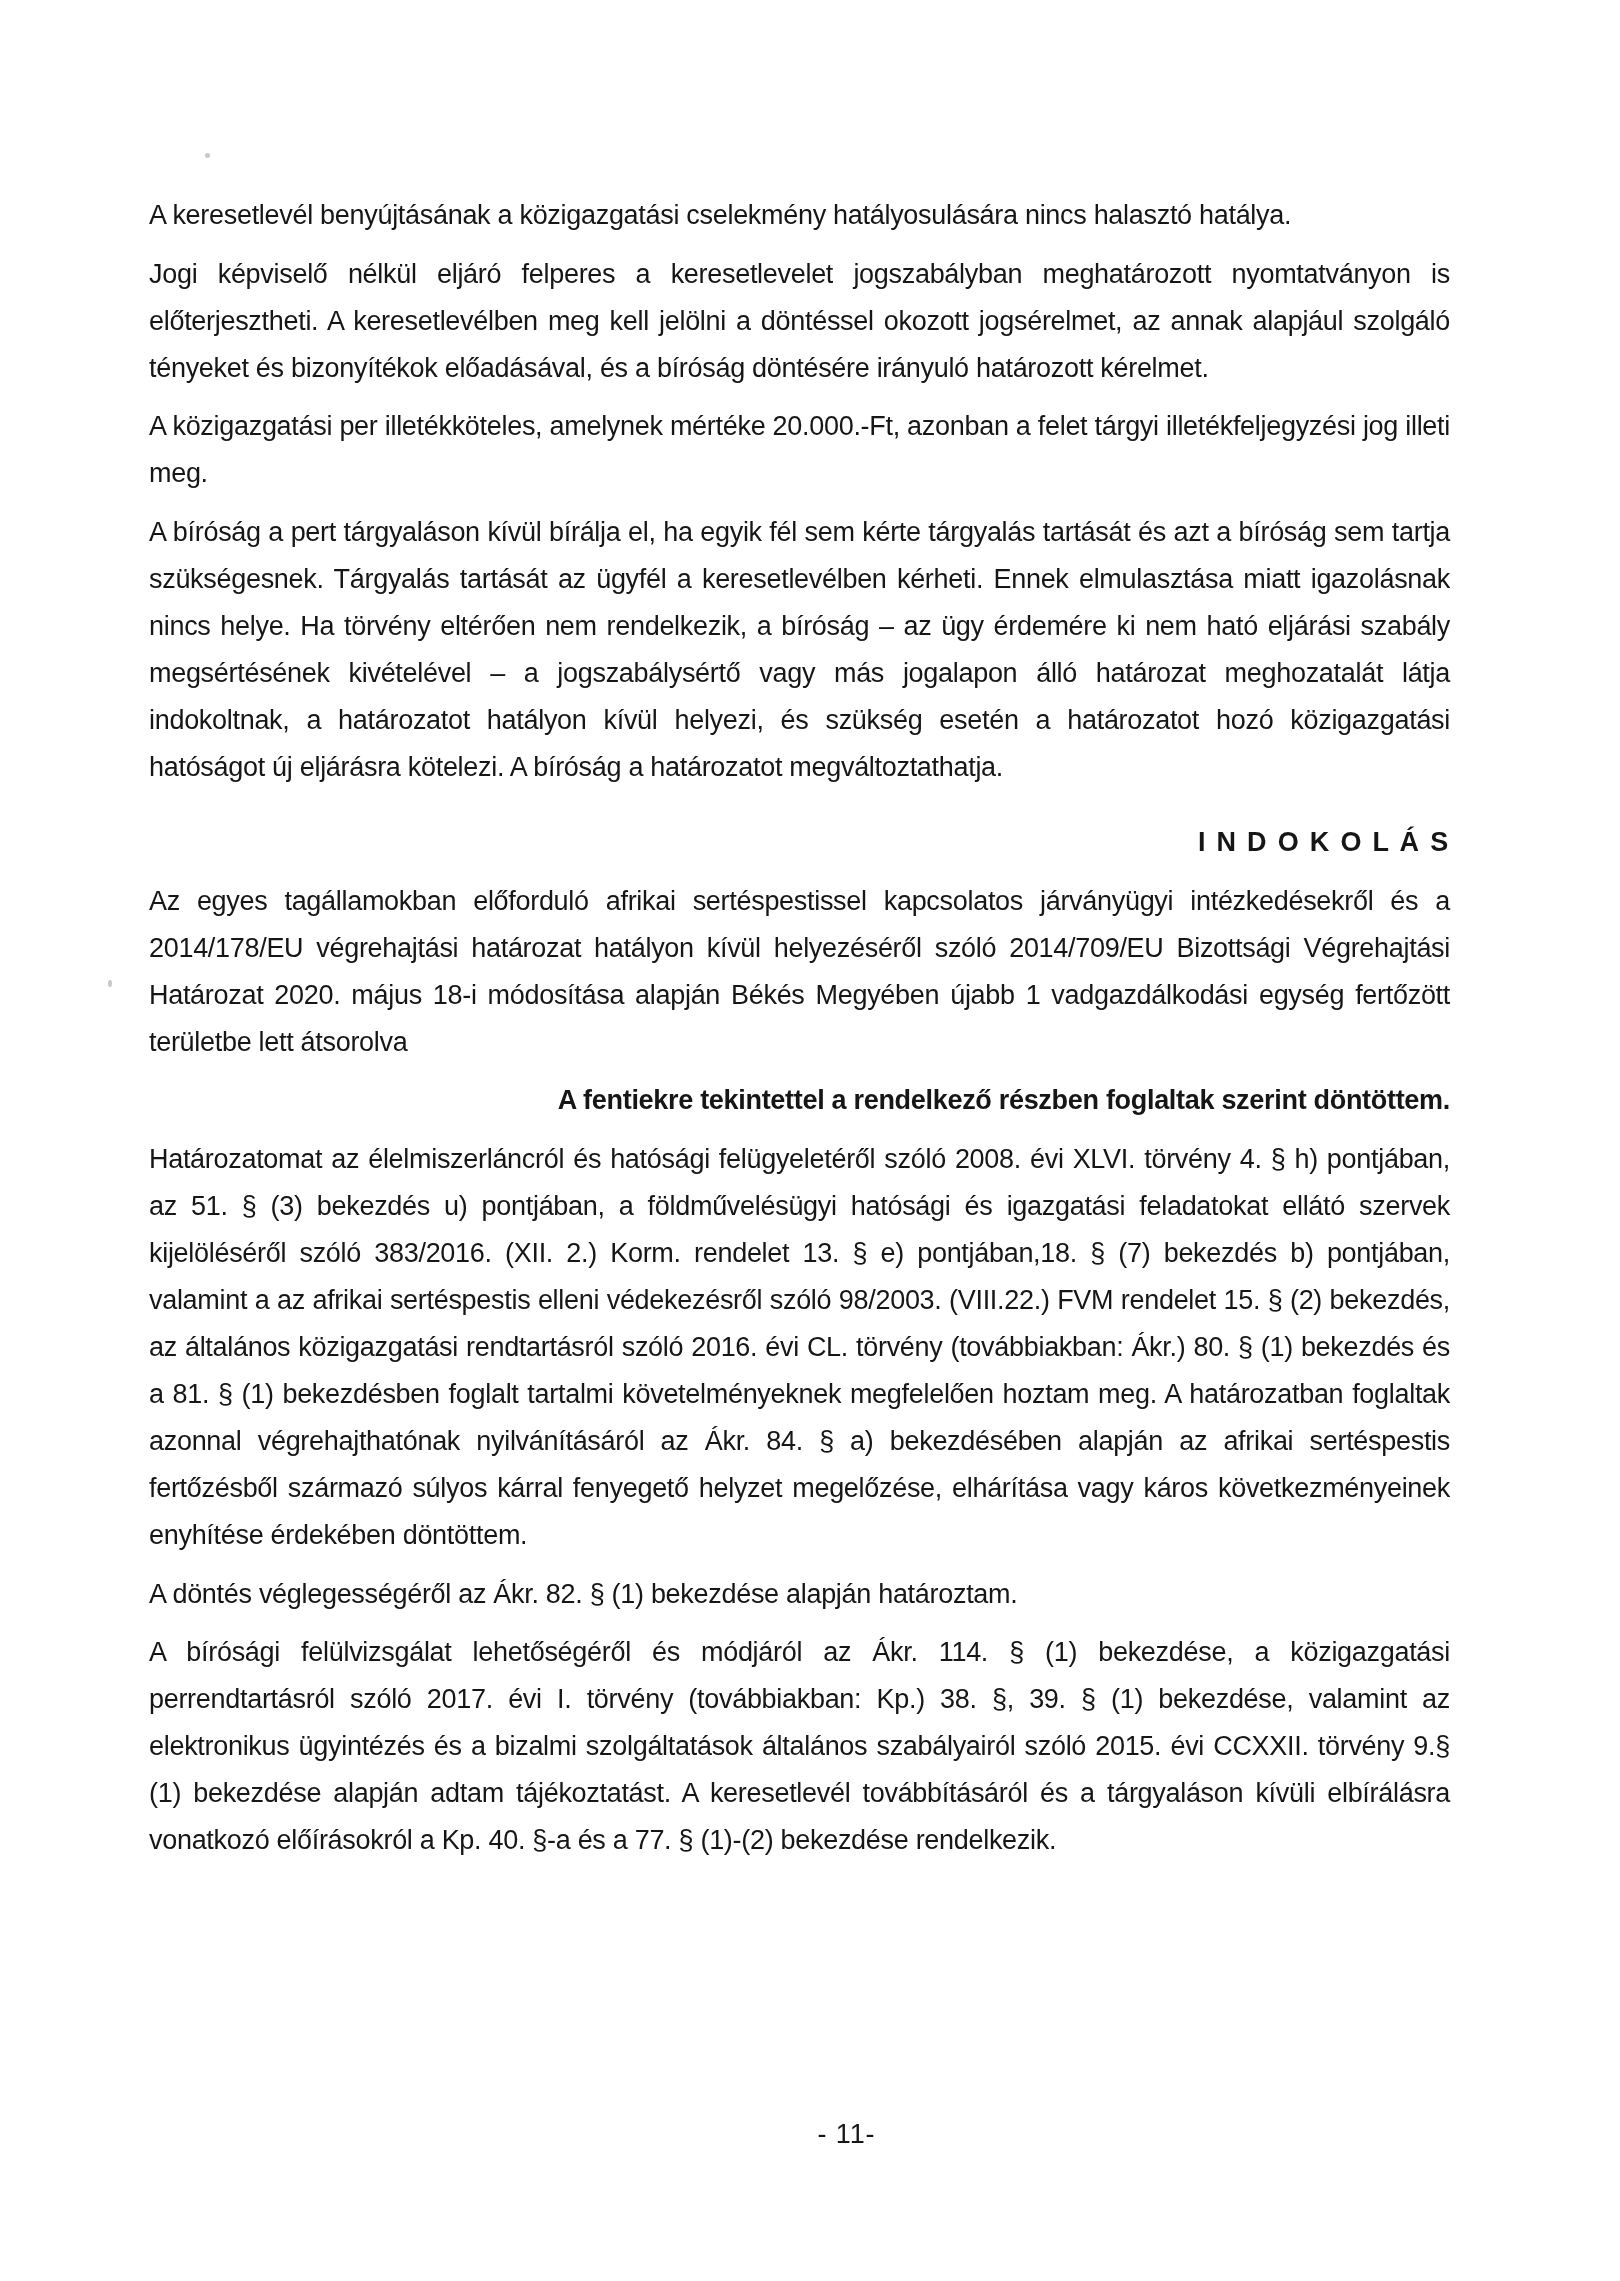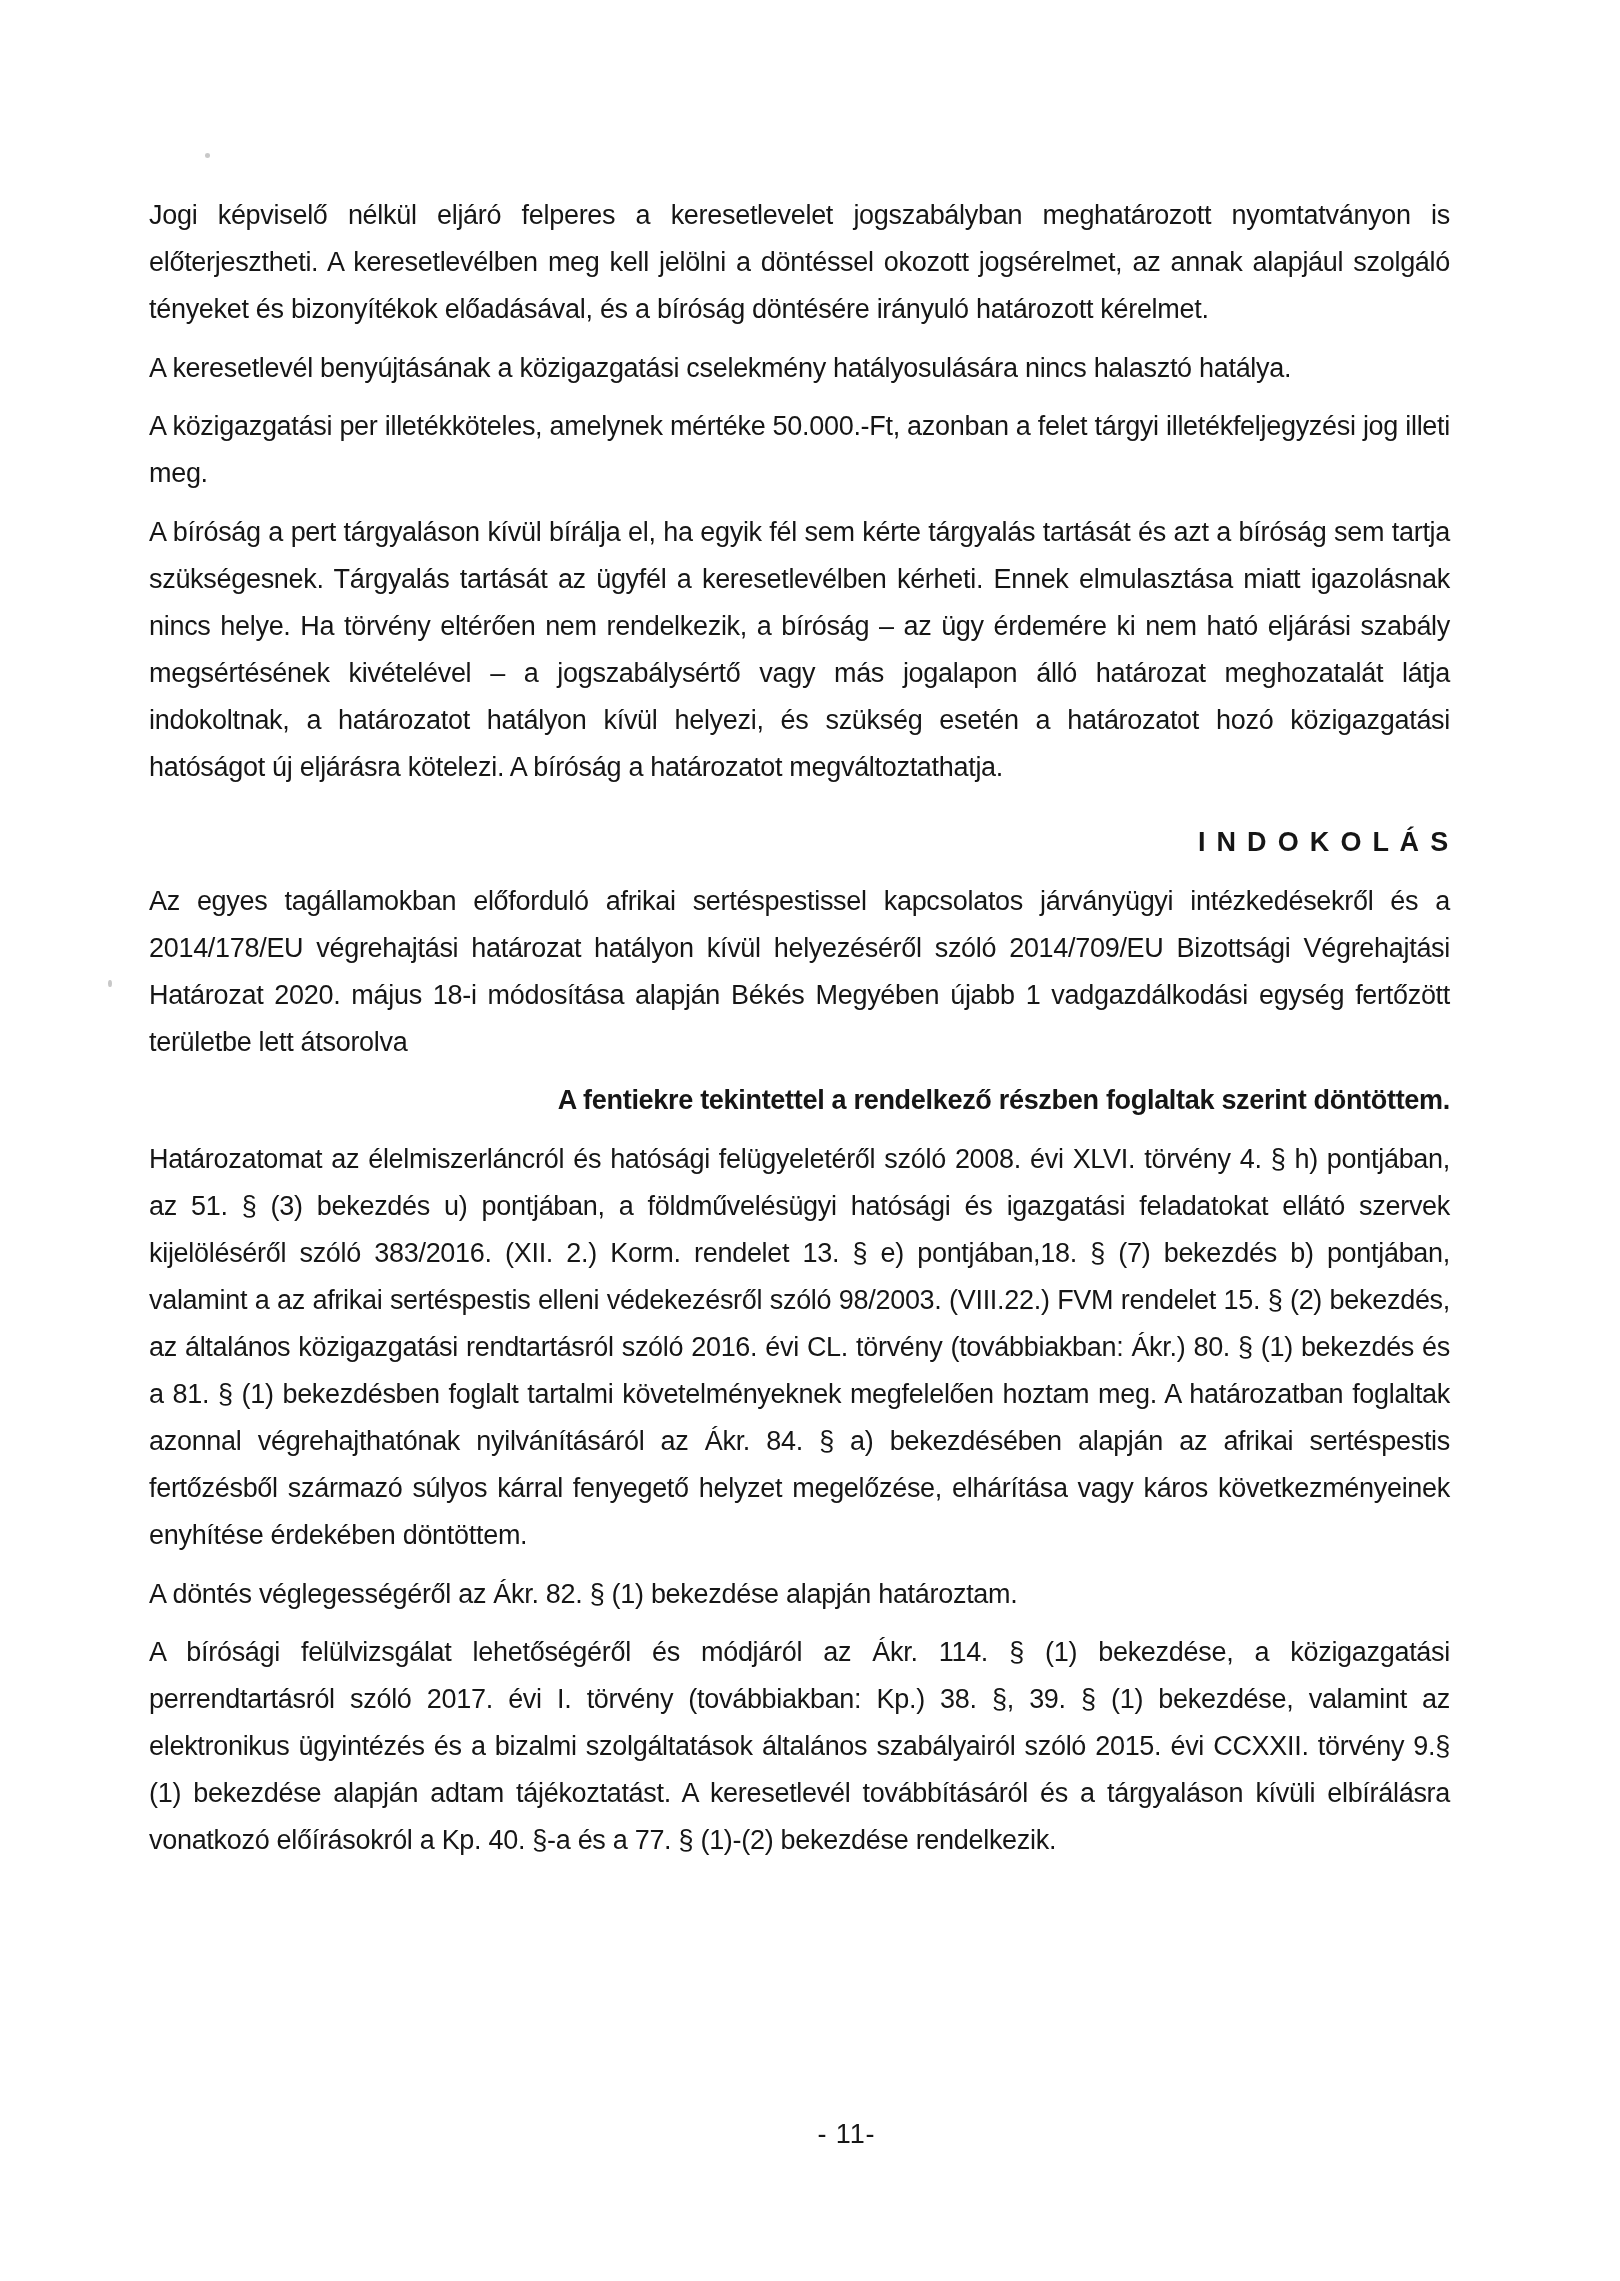--- a/index.html
+++ b/index.html
@@ -66,26 +66,26 @@
 </style>
 </head>
 <body>
 
 <div class="page">
 
   <span class="speck speck-1"></span>
   <span class="speck speck-2"></span>
 
   <div class="content">
+    <p class="para">A keresetlevél benyújtásának a közigazgatási cselekmény hatályosulására nincs halasztó hatálya.</p>
+
     <p class="para">Jogi képviselő nélkül eljáró felperes a keresetlevelet jogszabályban meghatározott nyomtatványon is előterjesztheti. A keresetlevélben meg kell jelölni a döntéssel okozott jogsérelmet, az annak alapjául szolgáló tényeket és bizonyítékok előadásával, és a bíróság döntésére irányuló határozott kérelmet.</p>
 
-    <p class="para">A keresetlevél benyújtásának a közigazgatási cselekmény hatályosulására nincs halasztó hatálya.</p>
 
-
-    <p class="para">A közigazgatási per illetékköteles, amelynek mértéke 50.000.-Ft, azonban a felet tárgyi illetékfeljegyzési jog illeti meg.</p>
+    <p class="para">A közigazgatási per illetékköteles, amelynek mértéke 20.000.-Ft, azonban a felet tárgyi illetékfeljegyzési jog illeti meg.</p>
 
     <p class="para">A bíróság a pert tárgyaláson kívül bírálja el, ha egyik fél sem kérte tárgyalás tartását és azt a bíróság sem tartja szükségesnek. Tárgyalás tartását az ügyfél a keresetlevélben kérheti. Ennek elmulasztása miatt igazolásnak nincs helye. Ha törvény eltérően nem rendelkezik, a bíróság – az ügy érdemére ki nem ható eljárási szabály megsértésének kivételével – a jogszabálysértő vagy más jogalapon álló határozat meghozatalát látja indokoltnak, a határozatot hatályon kívül helyezi, és szükség esetén a határozatot hozó közigazgatási hatóságot új eljárásra kötelezi. A bíróság a határozatot megváltoztathatja.</p>
 
     <h2 class="heading">I N D O K O L Á S</h2>
 
     <p class="para">Az egyes tagállamokban előforduló afrikai sertéspestissel kapcsolatos járványügyi intézkedésekről és a 2014/178/EU végrehajtási határozat hatályon kívül helyezéséről szóló 2014/709/EU Bizottsági Végrehajtási Határozat 2020. május 18-i módosítása alapján Békés Megyében újabb 1 vadgazdálkodási egység fertőzött területbe lett átsorolva</p>
 
     <p class="para bold">A fentiekre tekintettel a rendelkező részben foglaltak szerint döntöttem.</p>
 
     <p class="para">Határozatomat az élelmiszerláncról és hatósági felügyeletéről szóló 2008. évi XLVI. törvény 4. § h) pontjában, az 51. § (3) bekezdés u) pontjában, a földművelésügyi hatósági és igazgatási feladatokat ellátó szervek kijelöléséről szóló 383/2016. (XII. 2.) Korm. rendelet 13. § e) pontjában,18. § (7) bekezdés b) pontjában, valamint a az afrikai sertéspestis elleni védekezésről szóló 98/2003. (VIII.22.) FVM rendelet 15. § (2) bekezdés, az általános közigazgatási rendtartásról szóló 2016. évi CL. törvény (továbbiakban: Ákr.) 80. § (1) bekezdés és a 81. § (1) bekezdésben foglalt tartalmi követelményeknek megfelelően hoztam meg. A határozatban foglaltak azonnal végrehajthatónak nyilvánításáról az Ákr. 84. § a) bekezdésében alapján az afrikai sertéspestis fertőzésből származó súlyos kárral fenyegető helyzet megelőzése, elhárítása vagy káros következményeinek enyhítése érdekében döntöttem.</p>

